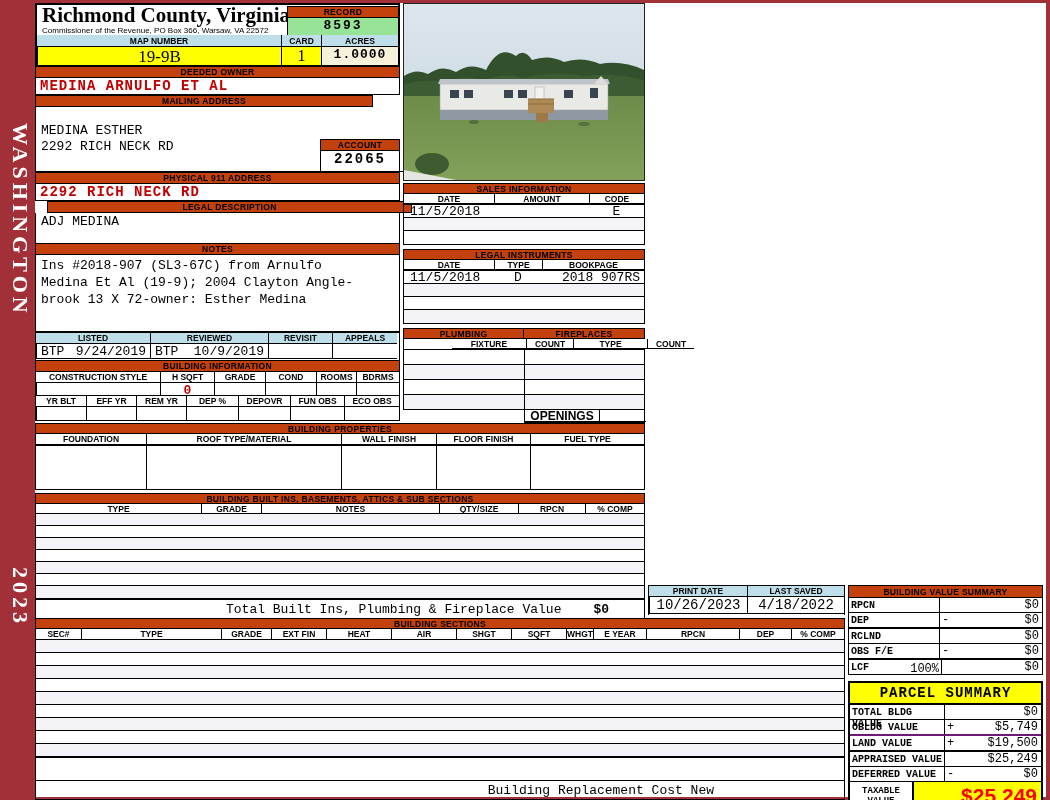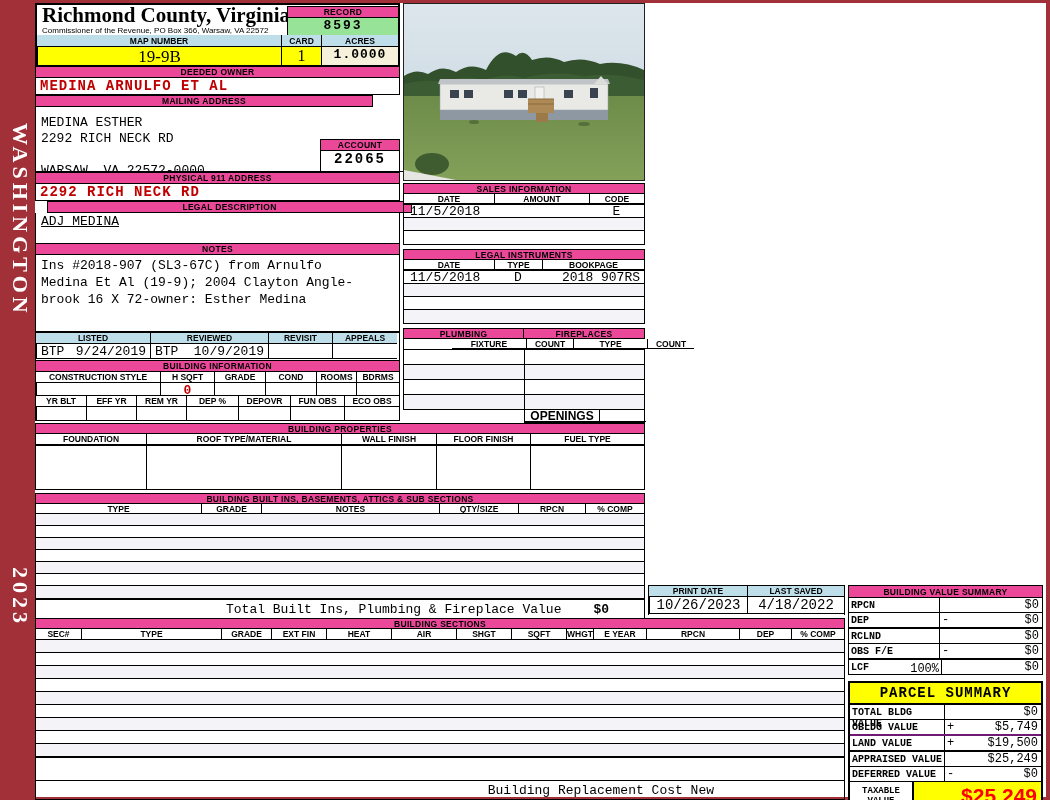--- a/index.html
+++ b/index.html
@@ -1,21 +1,21 @@
 <!DOCTYPE html>
 <html><head>
 <meta charset="utf-8">
 <style>
   html,body{margin:0;padding:0;}
   .page{position:relative;width:1050px;height:800px;background:#A23038;font-family:"Liberation Sans",sans-serif;overflow:hidden;}
   .content{position:absolute;left:35px;top:3px;width:1011px;height:794px;background:#fff;}
   .abs{position:absolute;box-sizing:border-box;}
   .vtext{position:absolute;left:3px;width:30px;writing-mode:vertical-rl;color:#fff;
          font:bold 22px "Liberation Serif",serif;letter-spacing:4px;text-align:center;}
-  .band{background:#ec4899;border:1px solid #000;font:bold 8.5px "Liberation Sans",sans-serif;
+  .band{background:#c2410c;border:1px solid #000;font:bold 8.5px "Liberation Sans",sans-serif;
         display:flex;align-items:center;justify-content:center;letter-spacing:.3px;box-sizing:border-box;}
   .grid{display:grid;box-sizing:border-box;}
   .grid > div{box-sizing:border-box;border-left:1px solid #000;border-bottom:1px solid #000;overflow:hidden;}
   .grid > div:first-child{border-left:none;}
   .hc{background:#fff;font:bold 8.5px "Liberation Sans",sans-serif;text-align:center;
       display:flex;align-items:center;justify-content:center;}
   .bhc{background:#BEDFE9;font:bold 8.5px "Liberation Sans",sans-serif;text-align:center;
       display:flex;align-items:center;justify-content:center;}
   .mono{font-family:"Liberation Mono",monospace;}
   .val{font:13px "Liberation Mono",monospace;display:flex;align-items:center;}
@@ -52,42 +52,42 @@
         <div style="background:#FFFF00;text-align:center;font:17px 'Liberation Serif',serif;">19-9B</div>
         <div style="background:#FFFF00;text-align:center;font:16px 'Liberation Serif',serif;">1</div>
         <div style="background:#F5F1DB;text-align:center;font:bold 13px 'Liberation Mono',monospace;letter-spacing:1px;">1.0000</div>
       </div>
     </div>
 
     <div class="abs band" style="left:0;top:63px;width:365px;height:12px;">DEEDED OWNER</div>
     <div class="abs b1 val redtx" style="left:0;top:75px;width:365px;height:17px;border-top:none;font-size:14px;padding-left:4px;letter-spacing:1px;">MEDINA ARNULFO ET AL</div>
 
     <div class="abs band" style="left:0;top:92px;width:338px;height:12px;">MAILING ADDRESS</div>
-    <div class="abs b1" style="left:0;top:104px;width:396px;height:65px;border-top:none;font:13px 'Liberation Mono',monospace;line-height:16px;padding:8px 0 0 5px;">
+    <div class="abs b1" style="left:0;top:104px;width:396px;height:65px;border-top:none;font:13px 'Liberation Mono',monospace;line-height:16px;padding:16px 0 0 5px;">
       <div>MEDINA ESTHER</div>
       <div>2292 RICH NECK RD</div>
       <div>&nbsp;</div>
       <div>WARSAW, VA 22572-0000</div>
     </div>
     <div class="abs b1" style="left:285px;top:136px;width:80px;height:33px;background:#fff;">
       <div class="band" style="height:11px;border:none;border-bottom:1px solid #000;">ACCOUNT</div>
       <div style="text-align:center;font:bold 14px 'Liberation Mono',monospace;letter-spacing:2px;">22065</div>
     </div>
 
     <div class="abs band" style="left:0;top:169px;width:365px;height:12px;">PHYSICAL 911 ADDRESS</div>
     <div class="abs b1 val redtx" style="left:0;top:181px;width:365px;height:17px;border-top:none;font-size:14px;padding-left:4px;letter-spacing:1px;">2292 RICH NECK RD</div>
 
     <div class="abs band" style="left:12px;top:198px;width:365px;height:12px;">LEGAL DESCRIPTION</div>
-    <div class="abs b1" style="left:0;top:210px;width:365px;height:38px;border-top:none;font:13px 'Liberation Mono',monospace;padding:1px 0 0 5px;text-decoration:underline;">ADJ MEDINA</div>
+    <div class="abs b1" style="left:0;top:210px;width:365px;height:38px;border-top:none;font:13px 'Liberation Mono',monospace;padding:1px 0 0 5px;">ADJ MEDINA</div>
 
     <div class="abs band" style="left:0;top:240px;width:365px;height:12px;">NOTES</div>
     <div class="abs b1" style="left:0;top:252px;width:365px;height:77px;border-top:none;font:13px 'Liberation Mono',monospace;line-height:17px;padding:2px 0 0 5px;">
       <div>Ins #2018-907 (SL3-67C) from Arnulfo</div>
       <div>Medina Et Al (19-9); 2004 Clayton Angle-</div>
-      <div>brook 16 X 72-owner: Esther Medina</div>
+      <div>brook 13 X 72-owner: Esther Medina</div>
     </div>
 
     <div class="abs grid b1" style="left:0;top:329px;width:365px;height:28px;grid-template-columns:114px 118px 64px 65px;grid-template-rows:11px 15px;border-bottom:none;">
       <div class="bhc">LISTED</div>
       <div class="bhc">REVIEWED</div>
       <div class="bhc">REVISIT</div>
       <div class="bhc">APPEALS</div>
       <div class="val" style="justify-content:space-between;padding:0 4px;">
         <span>BTP</span>
           <span>9/24/2019</span>

